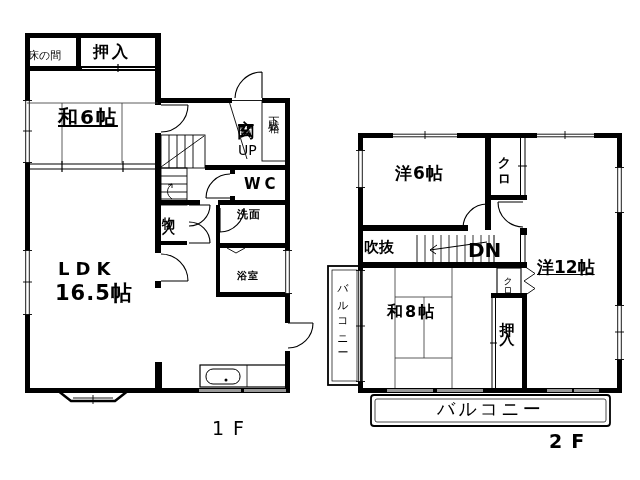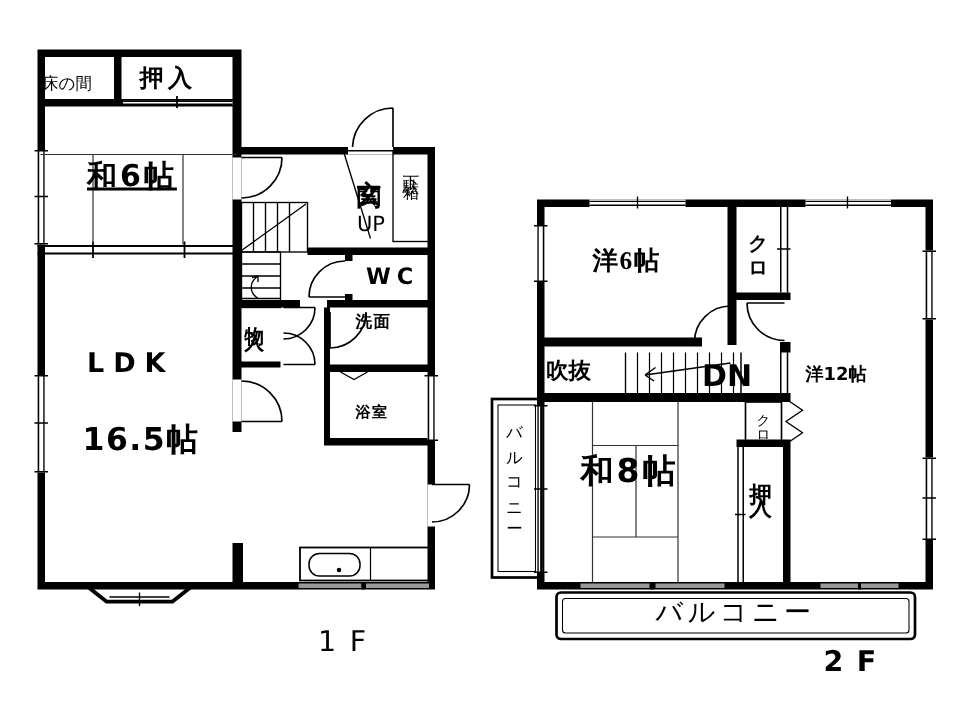--- a/index.html
+++ b/index.html
@@ -145,29 +145,29 @@
 <div class="lbl n" style="left:28px;top:50px;font-size:11px;">床の間</div>
 <div class="lbl" style="left:93px;top:44px;font-size:16px;letter-spacing:3px;">押入</div>
 <div class="lbl" style="left:58px;top:107px;font-size:20px;letter-spacing:2px;text-decoration:underline;">和6帖</div>
 <div class="lbl vert" style="left:238px;top:106px;font-size:16px;letter-spacing:5px;">玄関</div>
 <div class="lbl vert n" style="left:268px;top:108px;font-size:11px;letter-spacing:3px;">下駄箱</div>
 <div class="lbl n" style="left:206px;top:143px;font-size:14px;margin-left:32px;">UP</div>
 <div class="lbl" style="left:244px;top:177px;font-size:15px;letter-spacing:4px;text-align:right;">WC</div>
 <div class="lbl vert" style="left:162px;top:207px;font-size:13px;letter-spacing:3px;">物入</div>
 <div class="lbl" style="left:237px;top:209px;font-size:11px;letter-spacing:1px;">洗面</div>
 <div class="lbl" style="left:237px;top:271px;font-size:10px;letter-spacing:1px;">浴室</div>
-<div class="lbl" style="left:58px;top:234px;font-size:18px;letter-spacing:6px;">LDK</div>
+<div class="lbl" style="left:58px;top:260px;font-size:18px;letter-spacing:6px;">LDK</div>
 <div class="lbl" style="left:55px;top:283px;font-size:21px;letter-spacing:1px;">16.5帖</div>
 <div class="lbl n" style="left:212px;top:419px;font-size:19px;letter-spacing:9px;text-align:center;">1F</div>
 
-<div class="lbl" style="left:395px;top:165px;font-size:17px;letter-spacing:1px;font-family:Liberation Serif, serif;">洋6帖</div>
+<div class="lbl" style="left:395px;top:165px;font-size:17px;letter-spacing:1px;">洋6帖</div>
 <div class="lbl vert" style="left:498px;top:147px;font-size:13px;letter-spacing:4px;">クロ</div>
 <div class="lbl" style="left:364px;top:240px;font-size:15px;">吹抜</div>
 <div class="lbl" style="left:468px;top:240px;font-size:20px;">DN</div>
-<div class="lbl" style="left:537px;top:243px;font-size:12px;">洋12帖</div>
+<div class="lbl" style="left:537px;top:259px;font-size:17px;text-decoration:underline;">洋12帖</div>
 <div class="lbl vert n" style="left:503px;top:270px;font-size:9px;letter-spacing:1px;">クロ</div>
-<div class="lbl" style="left:387px;top:304px;font-size:22px;letter-spacing:2px;">和8帖</div>
+<div class="lbl" style="left:387px;top:304px;font-size:16px;letter-spacing:2px;">和8帖</div>
 <div class="lbl vert" style="left:499px;top:310px;font-size:15px;letter-spacing:8px;">押入</div>
 <div class="lbl vert n" style="left:337px;top:276px;font-size:11px;letter-spacing:5px;">バルコニー</div>
 <div class="lbl n" style="left:437px;top:400px;font-size:18px;letter-spacing:3px;">バルコニー</div>
 <div class="lbl n" style="left:549px;top:432px;font-size:19px;letter-spacing:9px;font-weight:bold;">2F</div>
 
 </div>
 
 </body></html>

